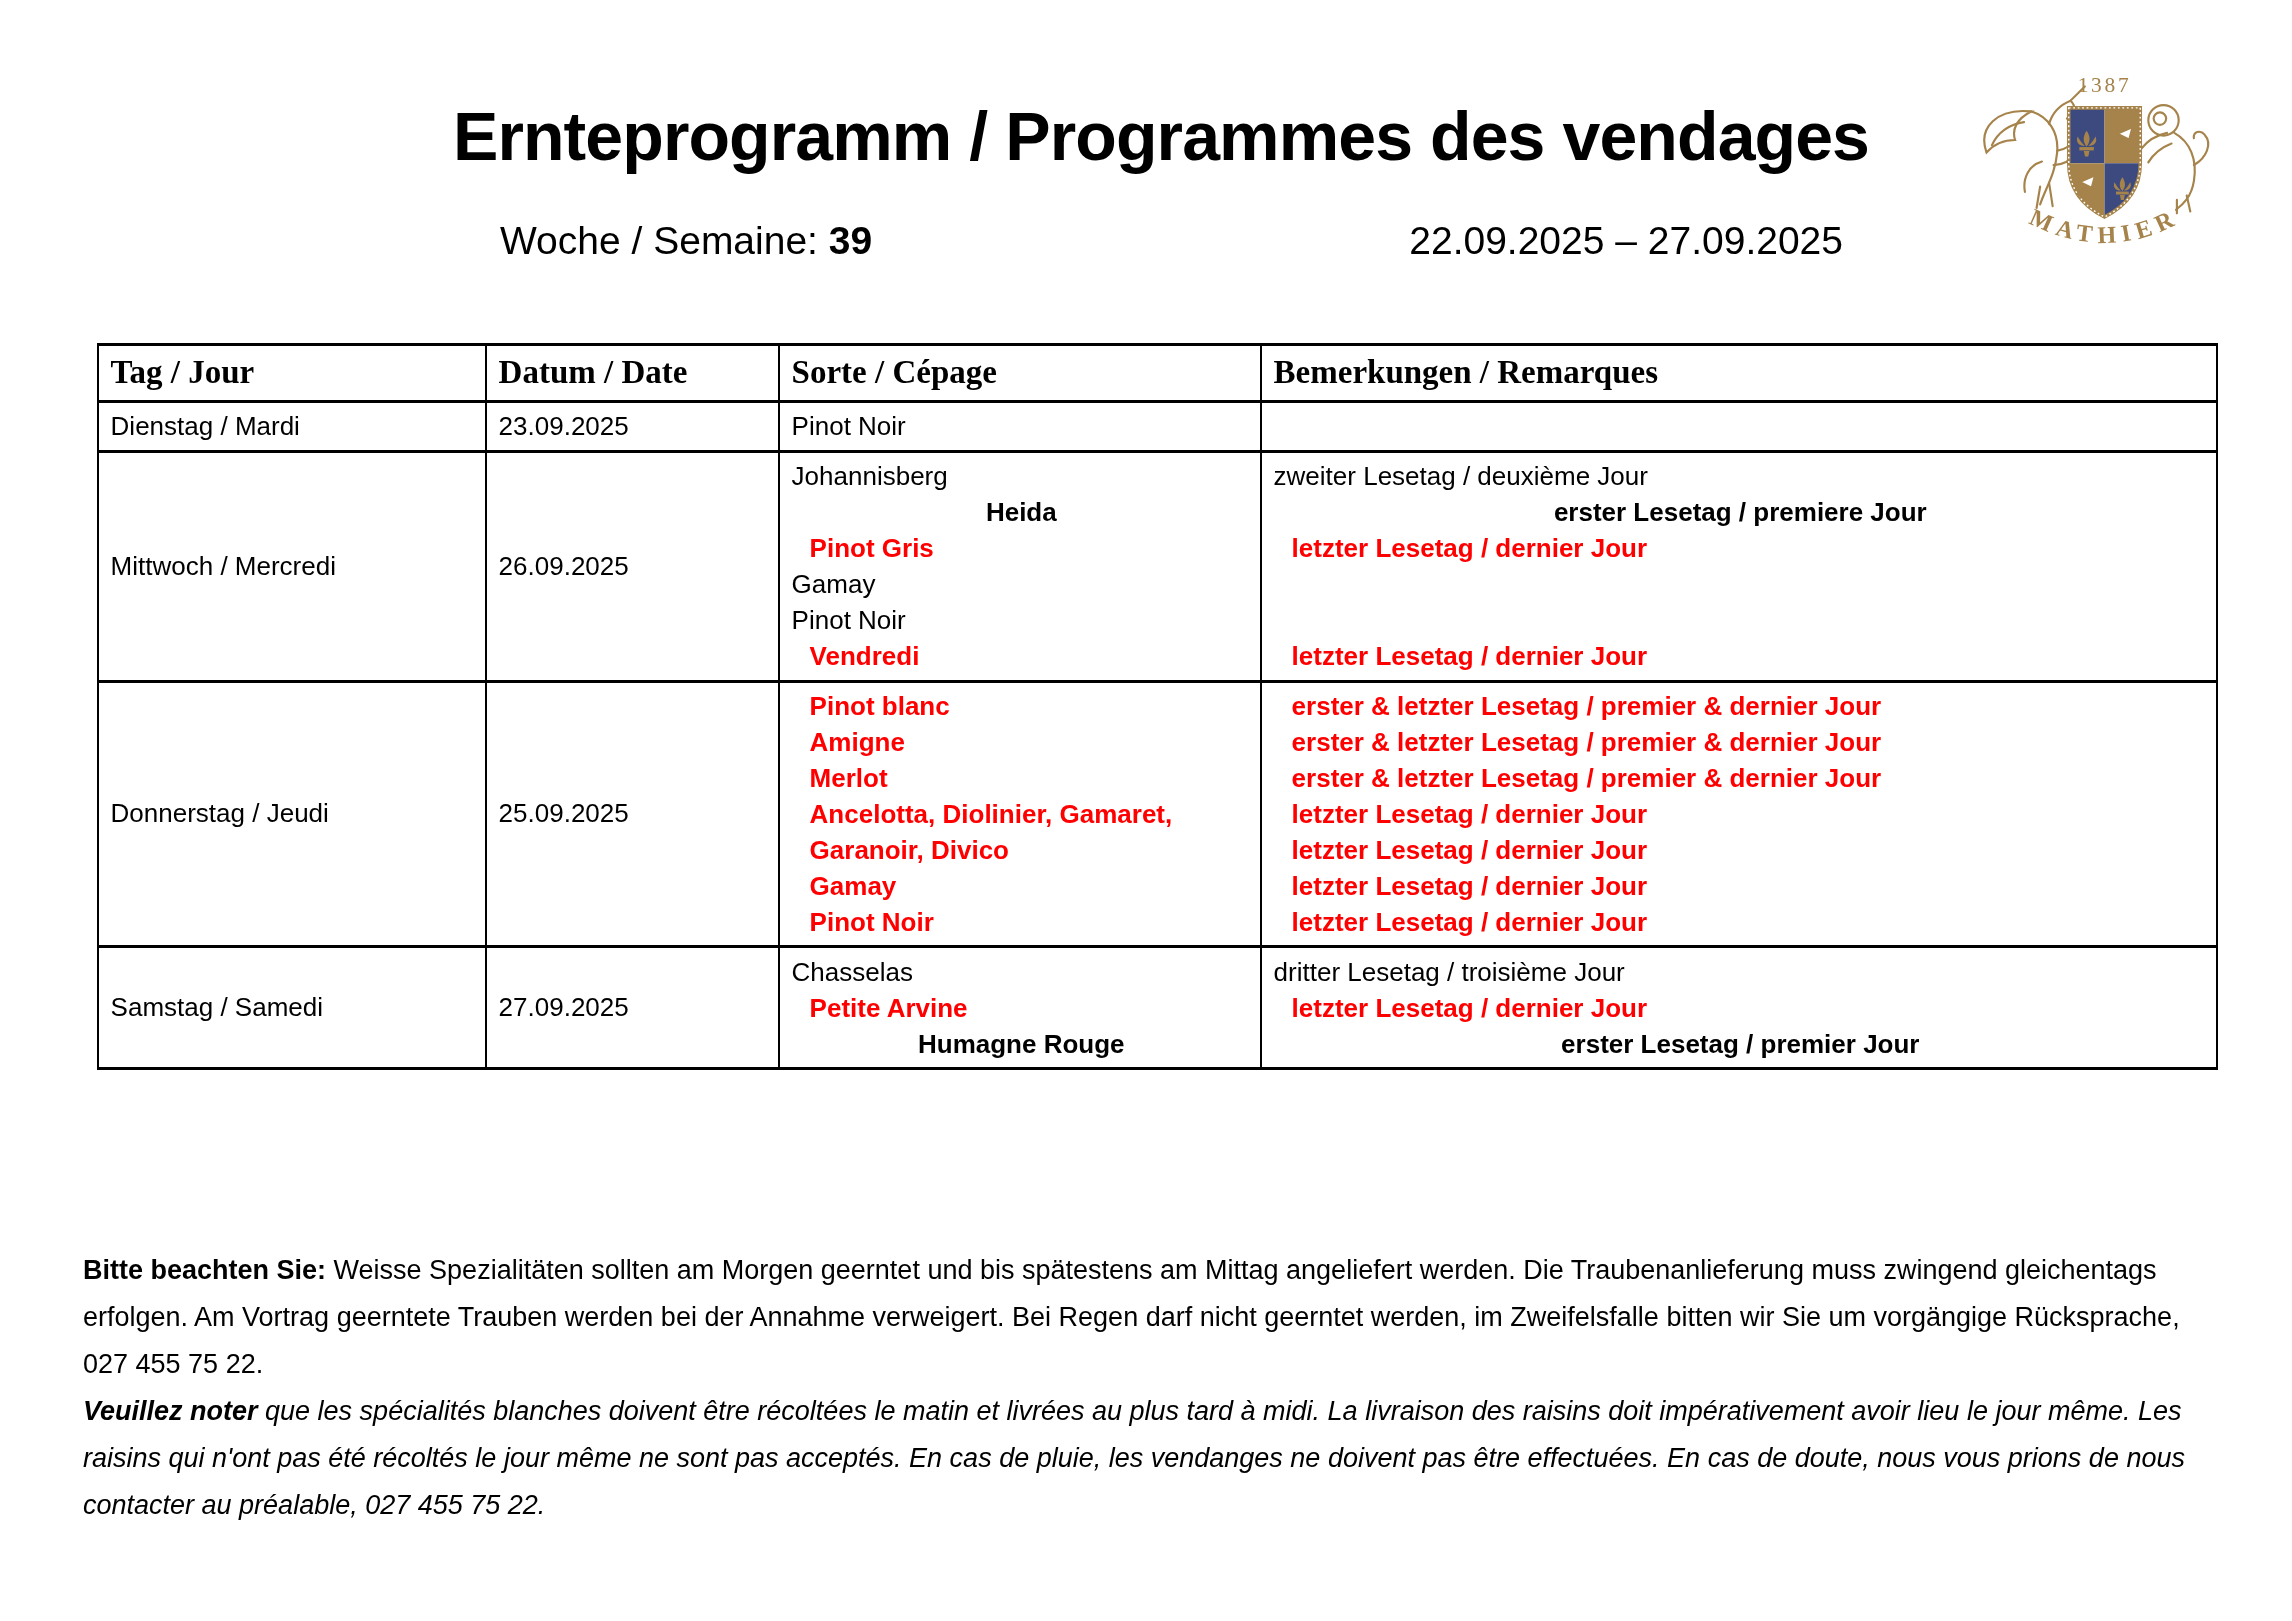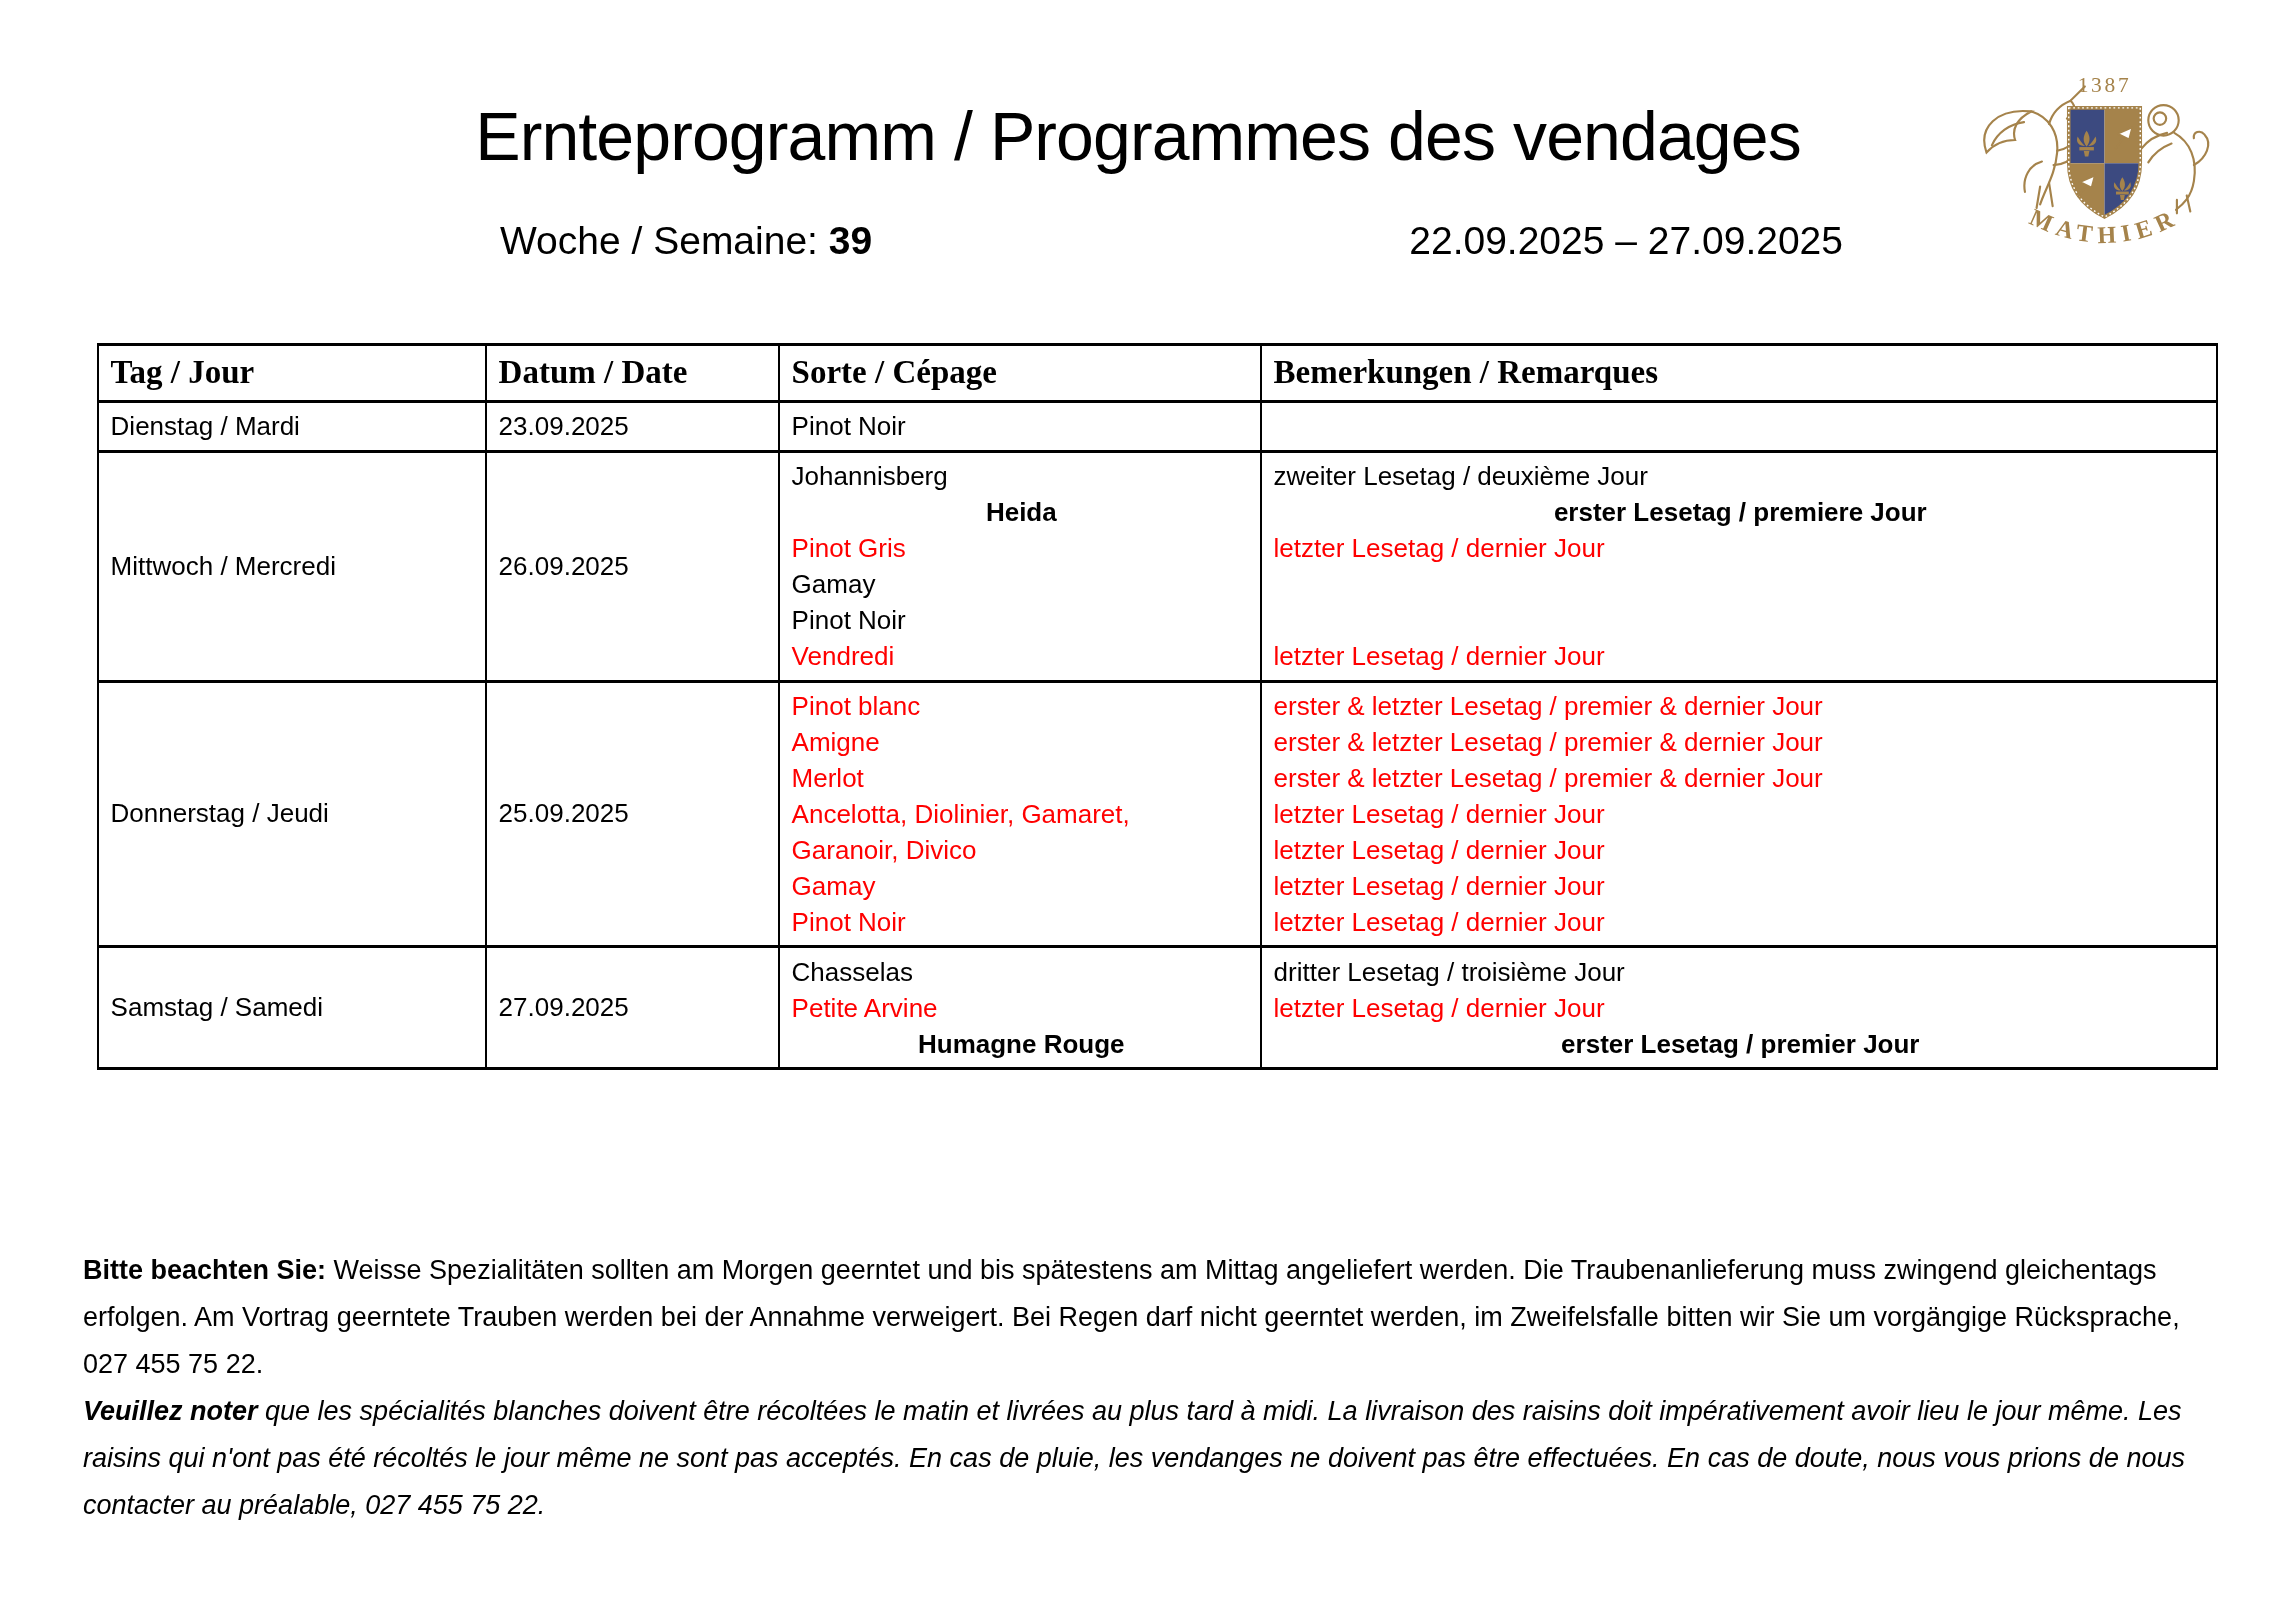--- a/index.html
+++ b/index.html
@@ -11,23 +11,23 @@
   #page{
     position:relative;
     width:2293px;height:1621px;
     background:#ffffff;
     font-family:"Liberation Sans","DejaVu Sans",sans-serif;
     color:#000;
     overflow:hidden;
   }
   
   .doc-title{
-    position:absolute;left:79px;top:97px;width:2118px;
+    position:absolute;left:102px;top:97px;width:2118px;
     text-align:center;
-    font-size:68px;font-weight:400;letter-spacing:-0.9px;
+    font-size:68px;font-weight:700;letter-spacing:-0.9px;
     white-space:nowrap;
   }
   .subline{
     position:absolute;left:500px;top:219px;width:1343px;
     display:flex;justify-content:space-between;align-items:baseline;
     font-size:39px;
   }
   .subline .week b{font-weight:bold;}
   .logo{
     position:absolute;left:1970px;top:56px;width:269px;height:219px;
@@ -51,21 +51,21 @@
     font-family:Liberation Serif, serif;
   }
   td.day-cell,td.date-cell{font-size:26px;white-space:nowrap;}
   td.list-cell{padding-top:6.3px;padding-bottom:6.3px;}
   td.list-cell .line{
     font-size:26px;line-height:36px;min-height:36px;white-space:nowrap;
   }
   tr.single{height:50px;}
   .line.normal{color:#000;font-weight:400;}
   .line.bold{color:#000;font-weight:bold;text-align:center;}
-  .line.red-bold{color:var(--red);font-weight:normal;}
+  .line.red-bold{color:var(--red);font-weight:bold;margin-left:18px;}
   
   .notes{
     position:absolute;left:83px;top:1247px;width:2124px;
     font-size:27px;line-height:47px;
   }
   .notes p{margin:0;}
   .note-de{margin-bottom:27px;}
   .note-fr{font-style:italic;}
   .note-lead{font-weight:bold;}
   

